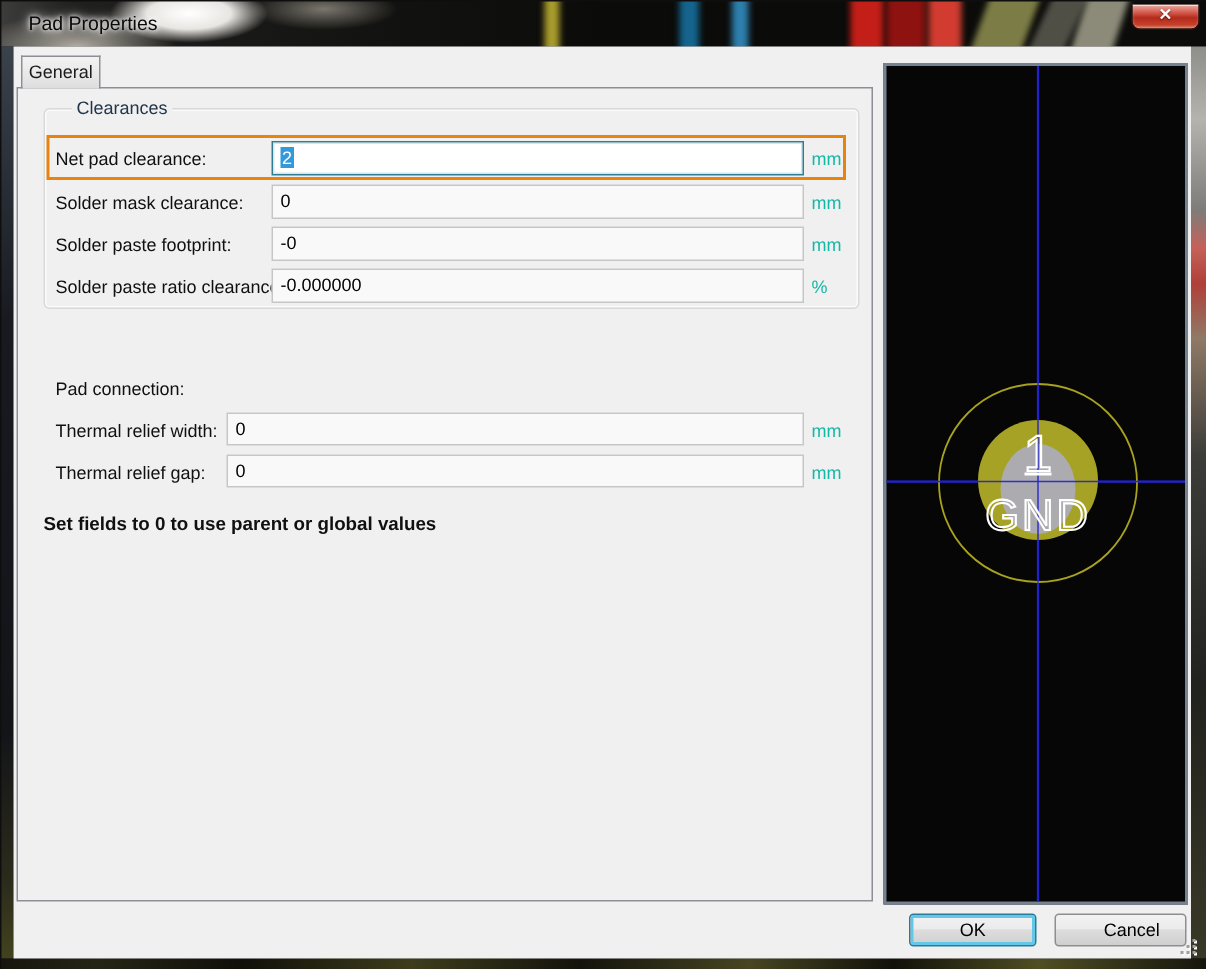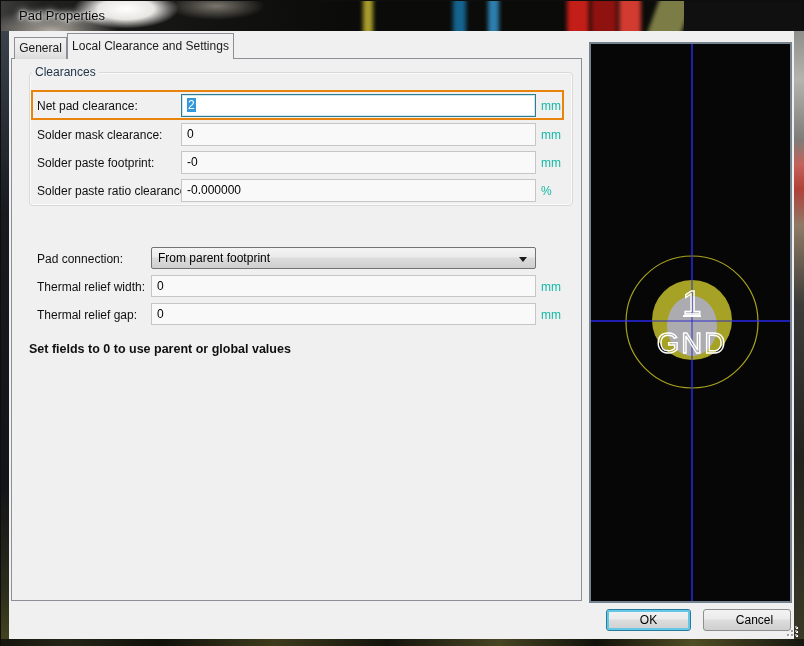--- a/index.html
+++ b/index.html
@@ -3,21 +3,21 @@
 <meta charset="utf-8">
 <style>
   * { margin:0; padding:0; box-sizing:border-box; }
   html,body { width:804px; height:646px; overflow:hidden; }
   body { font-family:"Liberation Sans", sans-serif; font-size:12px; color:#1a1a1a; }
 
   .screen { position:absolute; left:0; top:0; width:804px; height:646px;
             background:#101010; border:1px solid #0e0e0e; }
 
   
-  .titlebar { position:absolute; left:0; top:0; width:683px; height:30px; overflow:hidden;
+  .titlebar { position:absolute; left:0; top:0; width:804px; height:30px; overflow:hidden;
     background:
       radial-gradient(ellipse 70px 26px at 125px 8px, #ffffff 0%, #e8e6e2 40%, rgba(200,195,188,0) 75%),
       radial-gradient(ellipse 95px 32px at 50px 30px, rgba(185,180,170,0.95), rgba(120,115,105,0) 70%),
       radial-gradient(ellipse 70px 20px at 215px 5px, rgba(140,135,125,0.85), rgba(0,0,0,0) 70%),
       linear-gradient(90deg, #3c3c3a 0%, #20201e 6%, #131311 30%, #0b0b09 50%, #0b0b09 100%);
   }
   .streak { position:absolute; top:-4px; height:40px; filter:blur(2px); }
   .frame-left { position:absolute; left:0; top:30px; width:8px; height:608px; overflow:hidden;
     background:linear-gradient(#3a424c, #181a20 30%, #131418 75%, #2c2c1c 92%, #43421e); }
   .frame-right { position:absolute; left:793px; top:30px; width:11px; height:608px; overflow:hidden;
@@ -45,21 +45,21 @@
 
   .tab { border:1px solid #8c8f96; text-align:center; cursor:pointer; }
   .tab-inactive { left:13px; top:36px; width:53px; height:22px; line-height:21px;
     background:linear-gradient(#f2f2f2,#e8e8e8 60%,#dcdcdc); border-bottom:none; z-index:3; }
   .tab-active { left:66px; top:32px; width:167px; height:26px; line-height:25px;
     background:#f0f0f0; border-bottom:none; z-index:4; }
 
   
   .groupbox { border:1px solid #d9d9d9; border-radius:4px; background:#f0f0f0;
     box-shadow:inset 0 0 0 1px rgba(255,255,255,0.7); }
-  .group-label { position:absolute; top:-8px; left:2px; background:#f0f0f0; padding:0 3px;
+  .group-label { position:absolute; top:-8px; left:18px; background:#f0f0f0; padding:0 3px;
     color:#22364a; }
 
   .row-label { color:#101010; }
   .unit { color:#14b8a6; }
 
   .field { border:1px solid #c6c6c6; background:#f9f9f9; padding:3px 4px 0 5px; color:#000;
     overflow:hidden; white-space:nowrap; }
   .field-focused { border:1px solid #2f7c90; background:#ffffff;
     box-shadow:inset 0 0 0 1px #cfe8ef; }
   .sel { background:#3399dd; color:#ffffff; padding:0 1px; }
@@ -108,23 +108,20 @@
   <div class="frame-left"></div>
   <div class="frame-right"></div>
   <div class="frame-bottom"></div>
 
   <div class="client"></div>
 
   <div class="abs page"></div>
   <div class="abs tab tab-inactive">
     <span>General</span>
   </div>
-  <div class="abs tab tab-active">
-    <span>Local Clearance and Settings</span>
-  </div>
 
   <div class="abs groupbox" style="left:28px;top:71px;width:544px;height:134px;">
     <span class="group-label">Clearances</span>
   </div>
 
   <span class="abs row-label" style="left:36px;top:98px;">Net pad clearance:</span>
   <div class="abs field field-focused" style="left:180px;top:93px;width:355px;height:23px;">
     <span class="sel">2</span>
   </div>
   <span class="abs unit" style="left:540px;top:98px;">mm</span>
@@ -143,24 +140,20 @@
   <span class="abs unit" style="left:540px;top:155px;">mm</span>
 
   <span class="abs row-label" style="left:36px;top:183px;">Solder paste ratio clearance:</span>
   <div class="abs field" style="left:180px;top:178px;width:355px;height:23px;">
     <span>-0.000000</span>
   </div>
   <span class="abs unit" style="left:540px;top:183px;">%</span>
 
 
   <span class="abs row-label" style="left:36px;top:251px;">Pad connection:</span>
-  <div class="abs combo" style="left:150px;top:246px;width:385px;height:22px;">
-    <span>From parent footprint</span>
-    <span class="combo-arrow"></span>
-  </div>
 
   <span class="abs row-label" style="left:36px;top:279px;">Thermal relief width:</span>
   <div class="abs field" style="left:150px;top:274px;width:385px;height:22px;">
     <span>0</span>
   </div>
   <span class="abs unit" style="left:540px;top:279px;">mm</span>
 
   <span class="abs row-label" style="left:36px;top:307px;">Thermal relief gap:</span>
   <div class="abs field" style="left:150px;top:302px;width:385px;height:22px;">
     <span>0</span>

